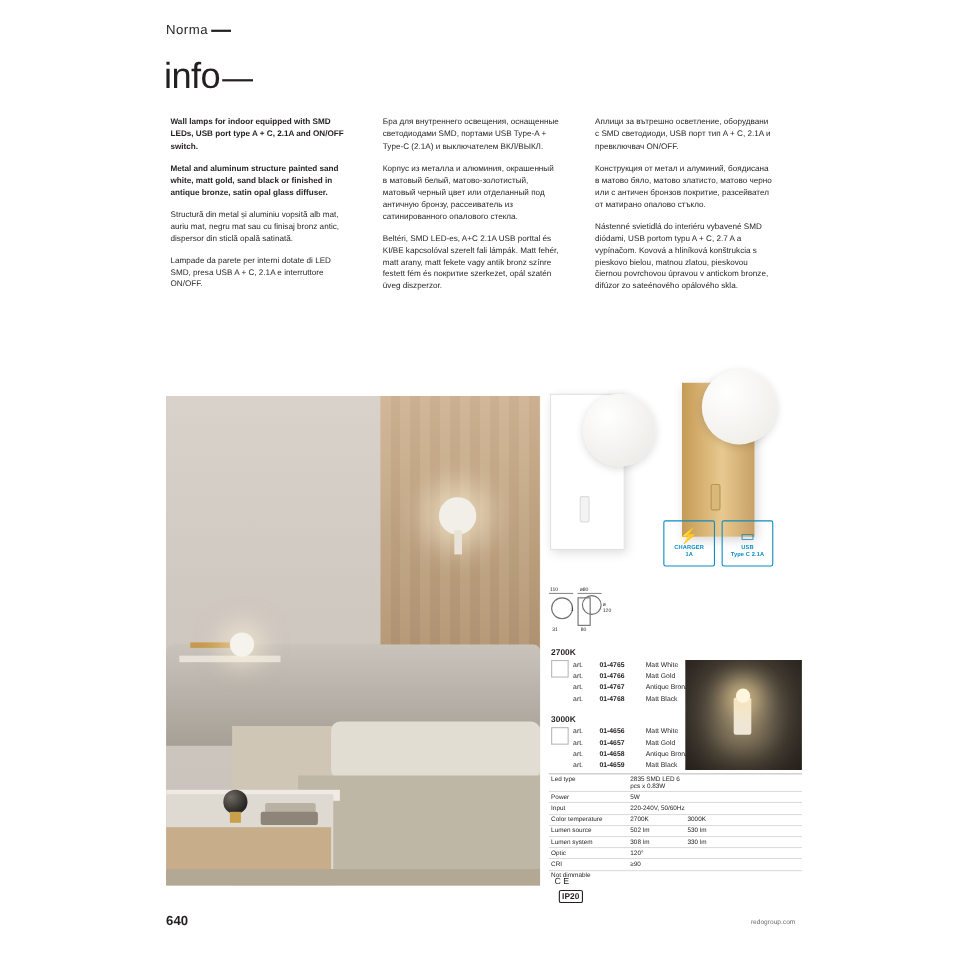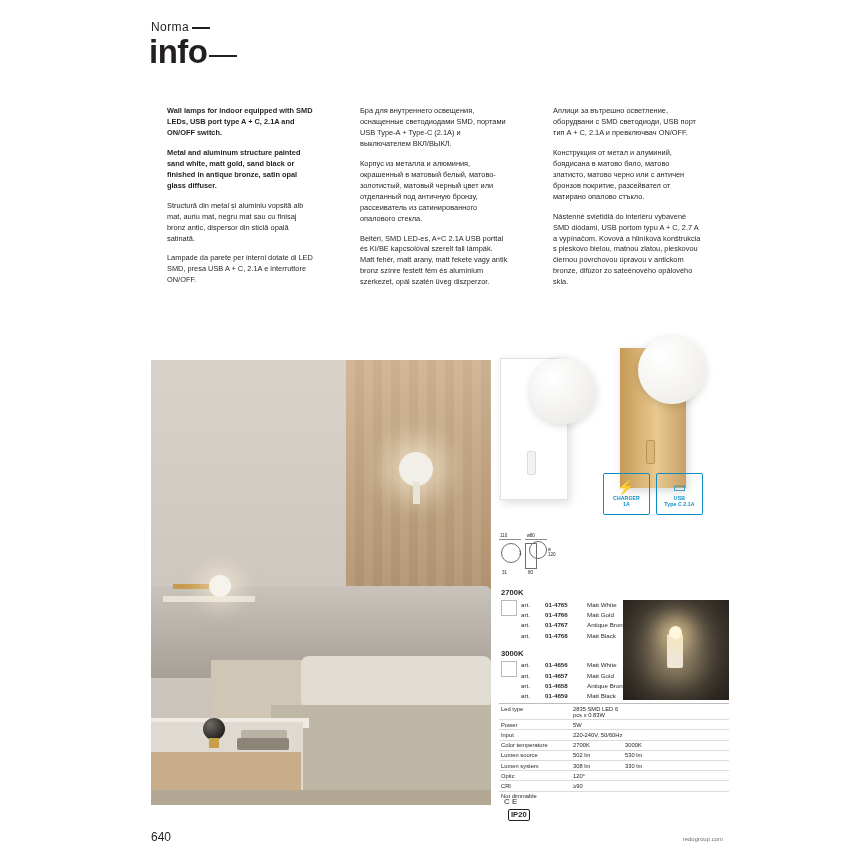--- a/index.html
+++ b/index.html
@@ -13,32 +13,32 @@
   }
   .page{position:absolute;inset:0;}
 
   
   .brand{
     position:absolute;left:151px;top:20px;
     font-size:12px;letter-spacing:.4px;font-weight:400;color:#231f20;
   }
   .brand .bar{display:inline-block;width:18px;height:1.6px;background:#231f20;vertical-align:2px;margin-left:3px;}
   .title{
-    position:absolute;left:149px;top:33px;
-    font-size:33px;font-weight:700;letter-spacing:-0.5px;color:#231f20;
+    position:absolute;left:149px;top:50px;
+    font-size:33px;font-weight:400;letter-spacing:-0.5px;color:#231f20;
   }
   .title .u{display:inline-block;width:28px;height:2px;background:#231f20;vertical-align:6px;margin-left:2px;}
 
   
   .cols{position:absolute;left:151px;top:106px;width:565px;}
   .col{position:absolute;top:0;width:165px;font-size:7.4px;line-height:1.48;color:#231f20;}
   .col.c1{left:0;}
   .col.c2{left:193px;}
   .col.c3{left:386px;}
-  .col p{margin:0 0 9px 16px;}
+  .col p{margin:0 0 9px 4px;}
   .col p.bold{font-weight:bold;}
 
   
   .photo{
     position:absolute;left:151px;top:360px;width:340px;height:445px;
     overflow:hidden;background:#cfc8bf;
   }
   
   .ph-wall{position:absolute;inset:0;background:linear-gradient(180deg,#d8d2ca 0%,#cfc8c0 45%,#c9c2ba 100%);}
   .ph-woodpanel{position:absolute;left:195px;top:0;width:145px;height:268px;
@@ -126,42 +126,42 @@
   .specs .srow{display:flex;border-top:1px solid #dcdcdc;padding:1.6px 0 1.6px 2px;}
   .specs .srow:first-child{border-top:1px solid #bdbdbd;}
   .specs .sk{width:72px;}
   .specs .sv1{width:52px;}
   .specs .sv2{width:52px;}
   .ip{position:absolute;left:508px;top:797px;font-size:7.6px;font-weight:bold;color:#231f20;
     border:1.4px solid #231f20;border-radius:2px;padding:0 2px;line-height:10px;margin-top:12px;}
   .ce{position:absolute;left:504px;top:797px;font-size:8px;color:#231f20;}
 
   
-  .pageno{position:absolute;left:151px;top:830px;font-size:12px;font-weight:normal;color:#231f20;}
+  .pageno{position:absolute;left:151px;top:830px;font-size:12px;font-weight:bold;color:#231f20;}
   .site{position:absolute;right:145px;top:836px;font-size:6px;color:#6d6d6d;}
 </style>
 </head>
 <body>
 
 <div class="page">
 
   <div class="brand"><span>Norma</span><span class="bar"></span></div>
   <div class="title"><span>info</span><span class="u"></span></div>
 
   <div class="cols">
     <div class="col c1">
       <p class="bold">Wall lamps for indoor equipped with SMD LEDs, USB port type A + C, 2.1A and ON/OFF switch.</p>
       <p class="bold">Metal and aluminum structure painted sand white, matt gold, sand black or finished in antique bronze, satin opal glass diffuser.</p>
       <p>Structură din metal și aluminiu vopsită alb mat, auriu mat, negru mat sau cu finisaj bronz antic, dispersor din sticlă opală satinată.</p>
       <p>Lampade da parete per interni dotate di LED SMD, presa USB A + C, 2.1A e interruttore ON/OFF.</p>
     </div>
     <div class="col c2">
       <p>Бра для внутреннего освещения, оснащенные светодиодами SMD, портами USB Type-A + Type-C (2.1A) и выключателем ВКЛ/ВЫКЛ.</p>
       <p>Корпус из металла и алюминия, окрашенный в матовый белый, матово-золотистый, матовый черный цвет или отделанный под античную бронзу, рассеиватель из сатинированного опалового стекла.</p>
-      <p>Beltéri, SMD LED-es, A+C 2.1A USB porttal és KI/BE kapcsolóval szerelt fali lámpák. Matt fehér, matt arany, matt fekete vagy antik bronz színre festett fém és alumínium szerkezet, opál szatén üveg diszperzor.</p>
+      <p>Beltéri, SMD LED-es, A+C 2.1A USB porttal és KI/BE kapcsolóval szerelt fali lámpák. Matt fehér, matt arany, matt fekete vagy antik bronz színre festett fém és покритие szerkezet, opál szatén üveg diszperzor.</p>
     </div>
     <div class="col c3">
       <p>Аплици за вътрешно осветление, оборудвани с SMD светодиоди, USB порт тип A + C, 2.1A и превключвач ON/OFF.</p>
       <p>Конструкция от метал и алуминий, боядисана в матово бяло, матово златисто, матово черно или с античен бронзов покритие, разсейвател от матирано опалово стъкло.</p>
       <p>Nástenné svietidlá do interiéru vybavené SMD diódami, USB portom typu A + C, 2.7 A a vypínačom. Kovová a hliníková konštrukcia s pieskovo bielou, matnou zlatou, pieskovou čiernou povrchovou úpravou v antickom bronze, difúzor zo sateénového opálového skla.</p>
     </div>
   </div>
 
   <div class="photo">
     <div class="ph-wall"></div>

